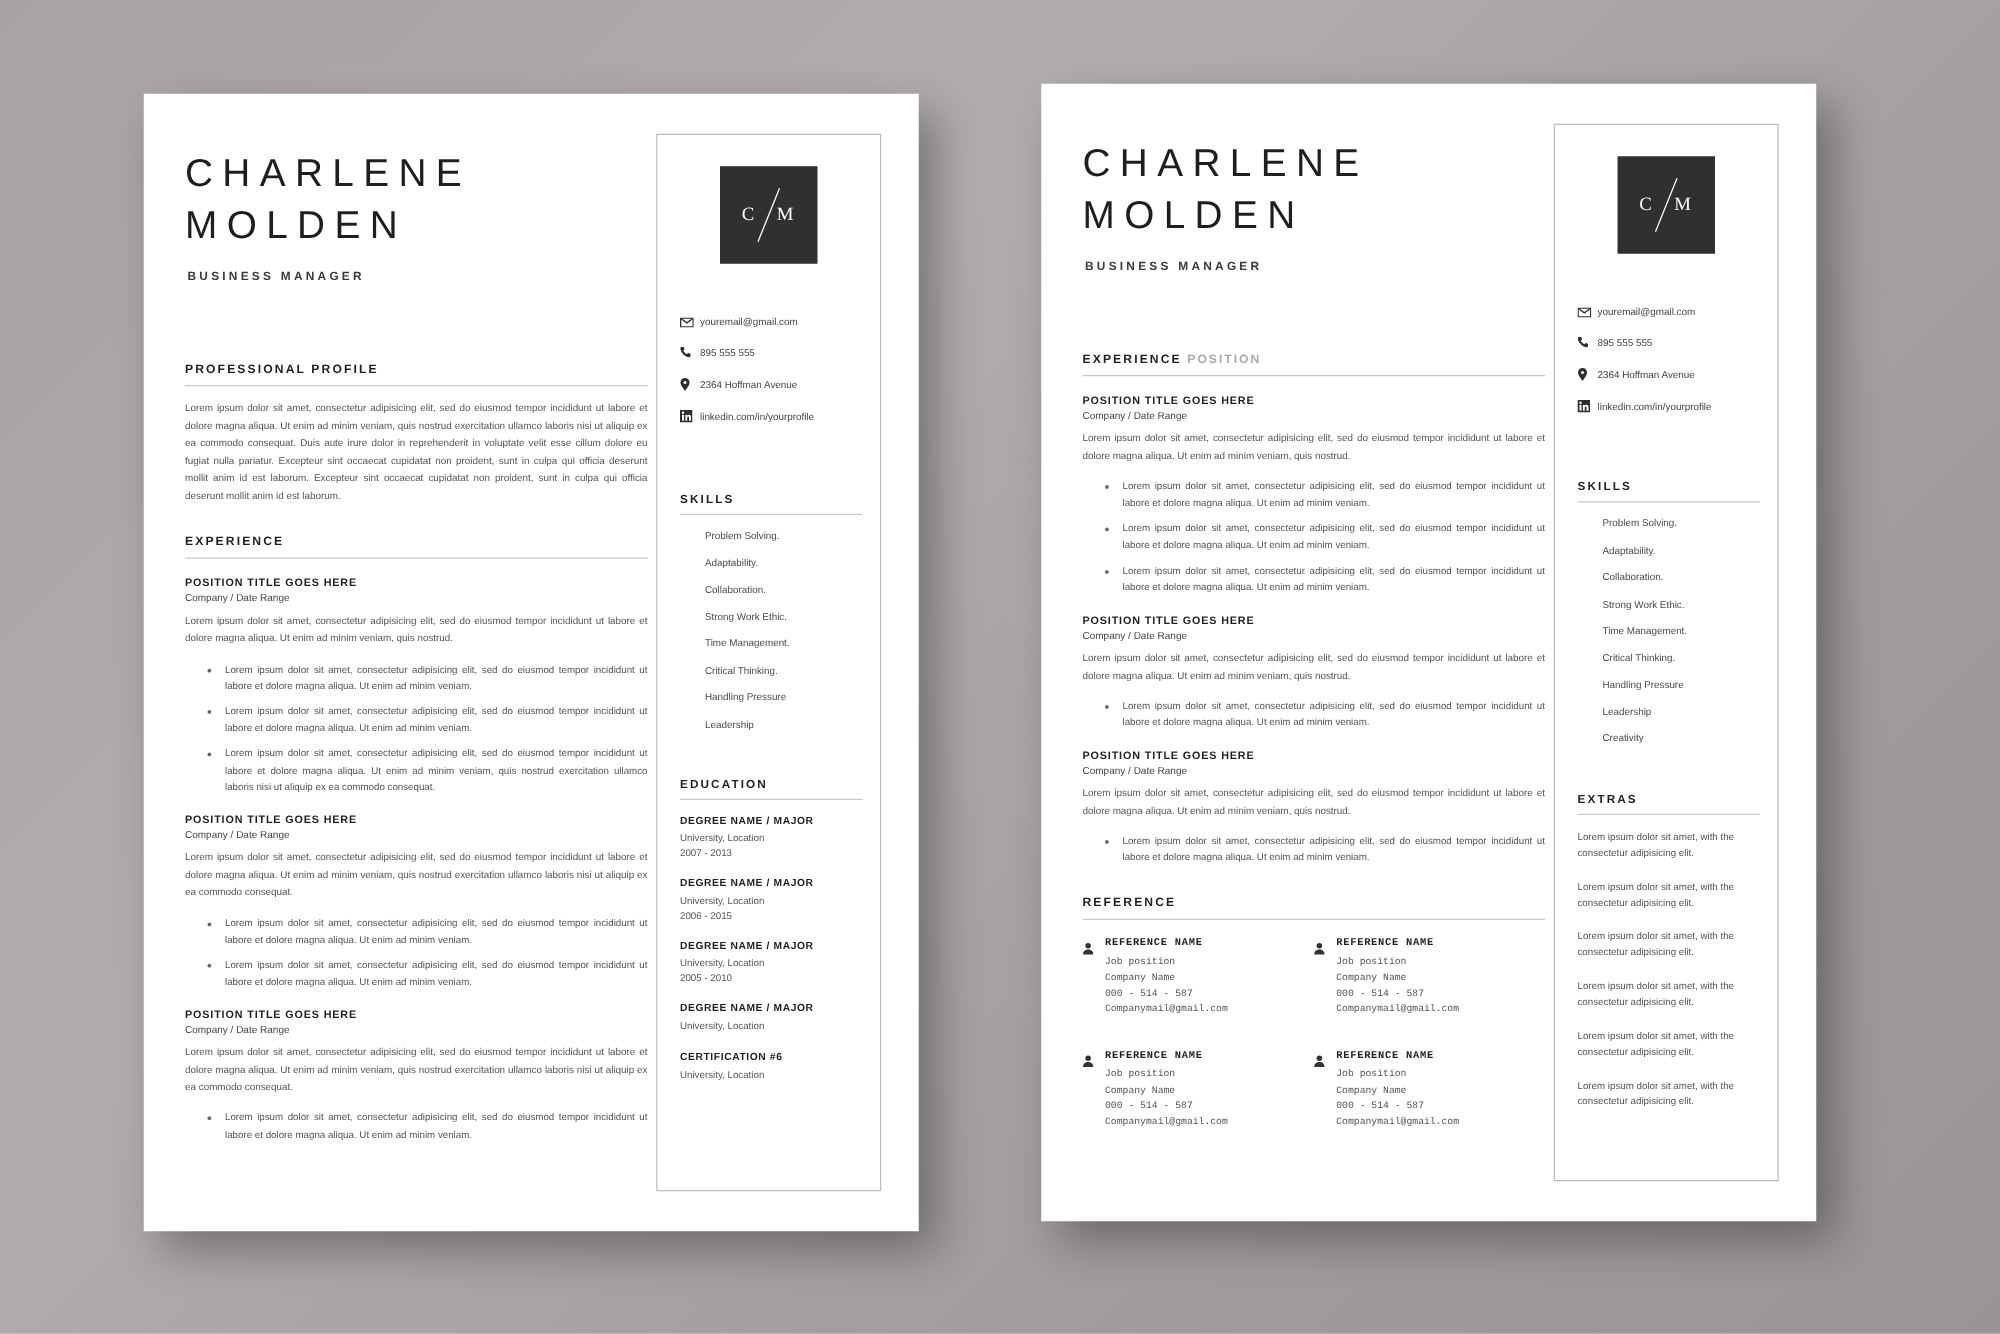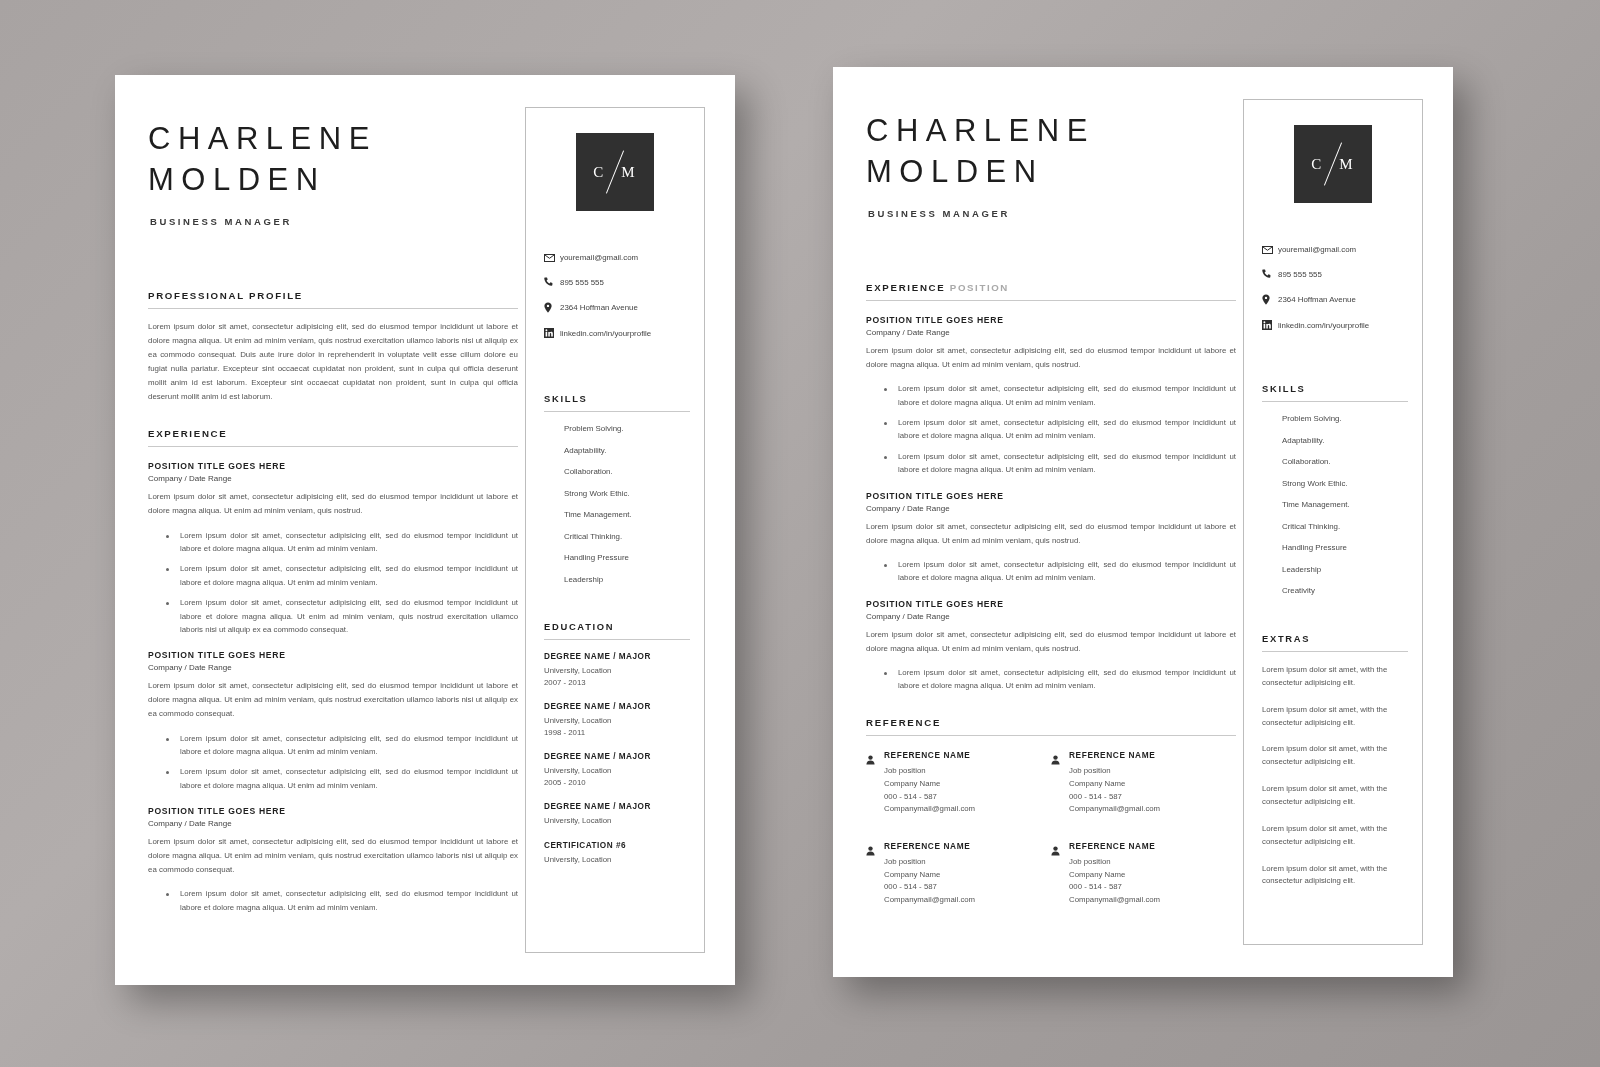--- a/index.html
+++ b/index.html
@@ -84,21 +84,21 @@
     font-size:9.4px;letter-spacing:1.7px;color:#1f1f1f;font-weight:700;
     padding-bottom:7px;border-bottom:1px solid #c9c9c9;margin-bottom:12px;
   }
   .skill{font-size:7.9px;color:#4a4a4a;margin-bottom:12.5px;padding-left:20px;}
   .edu{margin-bottom:13px;}
   .edu-d{font-size:8.2px;font-weight:700;letter-spacing:.5px;color:#1f1f1f;margin-bottom:4px;}
   .edu-u{font-size:7.8px;color:#555;line-height:1.55;}
   .extra{font-size:7.8px;color:#555;line-height:1.65;margin-bottom:14px;}
 
   
-  .refgrid{display:flex;flex-wrap:wrap;margin-top:14px;}
+  .refgrid{display:flex;flex-wrap:wrap;margin-top:14px;font-family:Liberation Mono, monospace;}
   .refitem{width:50%;box-sizing:border-box;display:flex;margin-bottom:25px;}
   .refitem .pic{
     width:18px;flex:0 0 18px;color:#333;padding-top:1px;
   }
   .refname{font-size:8.3px;font-weight:700;letter-spacing:.6px;color:#1f1f1f;margin-bottom:5px;}
   .refline{font-size:7.8px;color:#555;line-height:1.62;}
 </style>
 </head>
 <body>
 
@@ -222,21 +222,21 @@
           <div class="side-title">EDUCATION</div>
 
           <div class="edu">
             <div class="edu-d">DEGREE NAME / MAJOR</div>
             <div class="edu-u">University, Location</div>
             <div class="edu-u">2007 - 2013</div>
           </div>
           <div class="edu">
             <div class="edu-d">DEGREE NAME / MAJOR</div>
             <div class="edu-u">University, Location</div>
-            <div class="edu-u">1998 - 2011</div>
+            <div class="edu-u">2006 - 2015</div>
           </div>
           <div class="edu">
             <div class="edu-d">DEGREE NAME / MAJOR</div>
             <div class="edu-u">University, Location</div>
             <div class="edu-u">2005 - 2010</div>
           </div>
           <div class="edu">
             <div class="edu-d">DEGREE NAME / MAJOR</div>
             <div class="edu-u">University, Location</div>
           </div>

